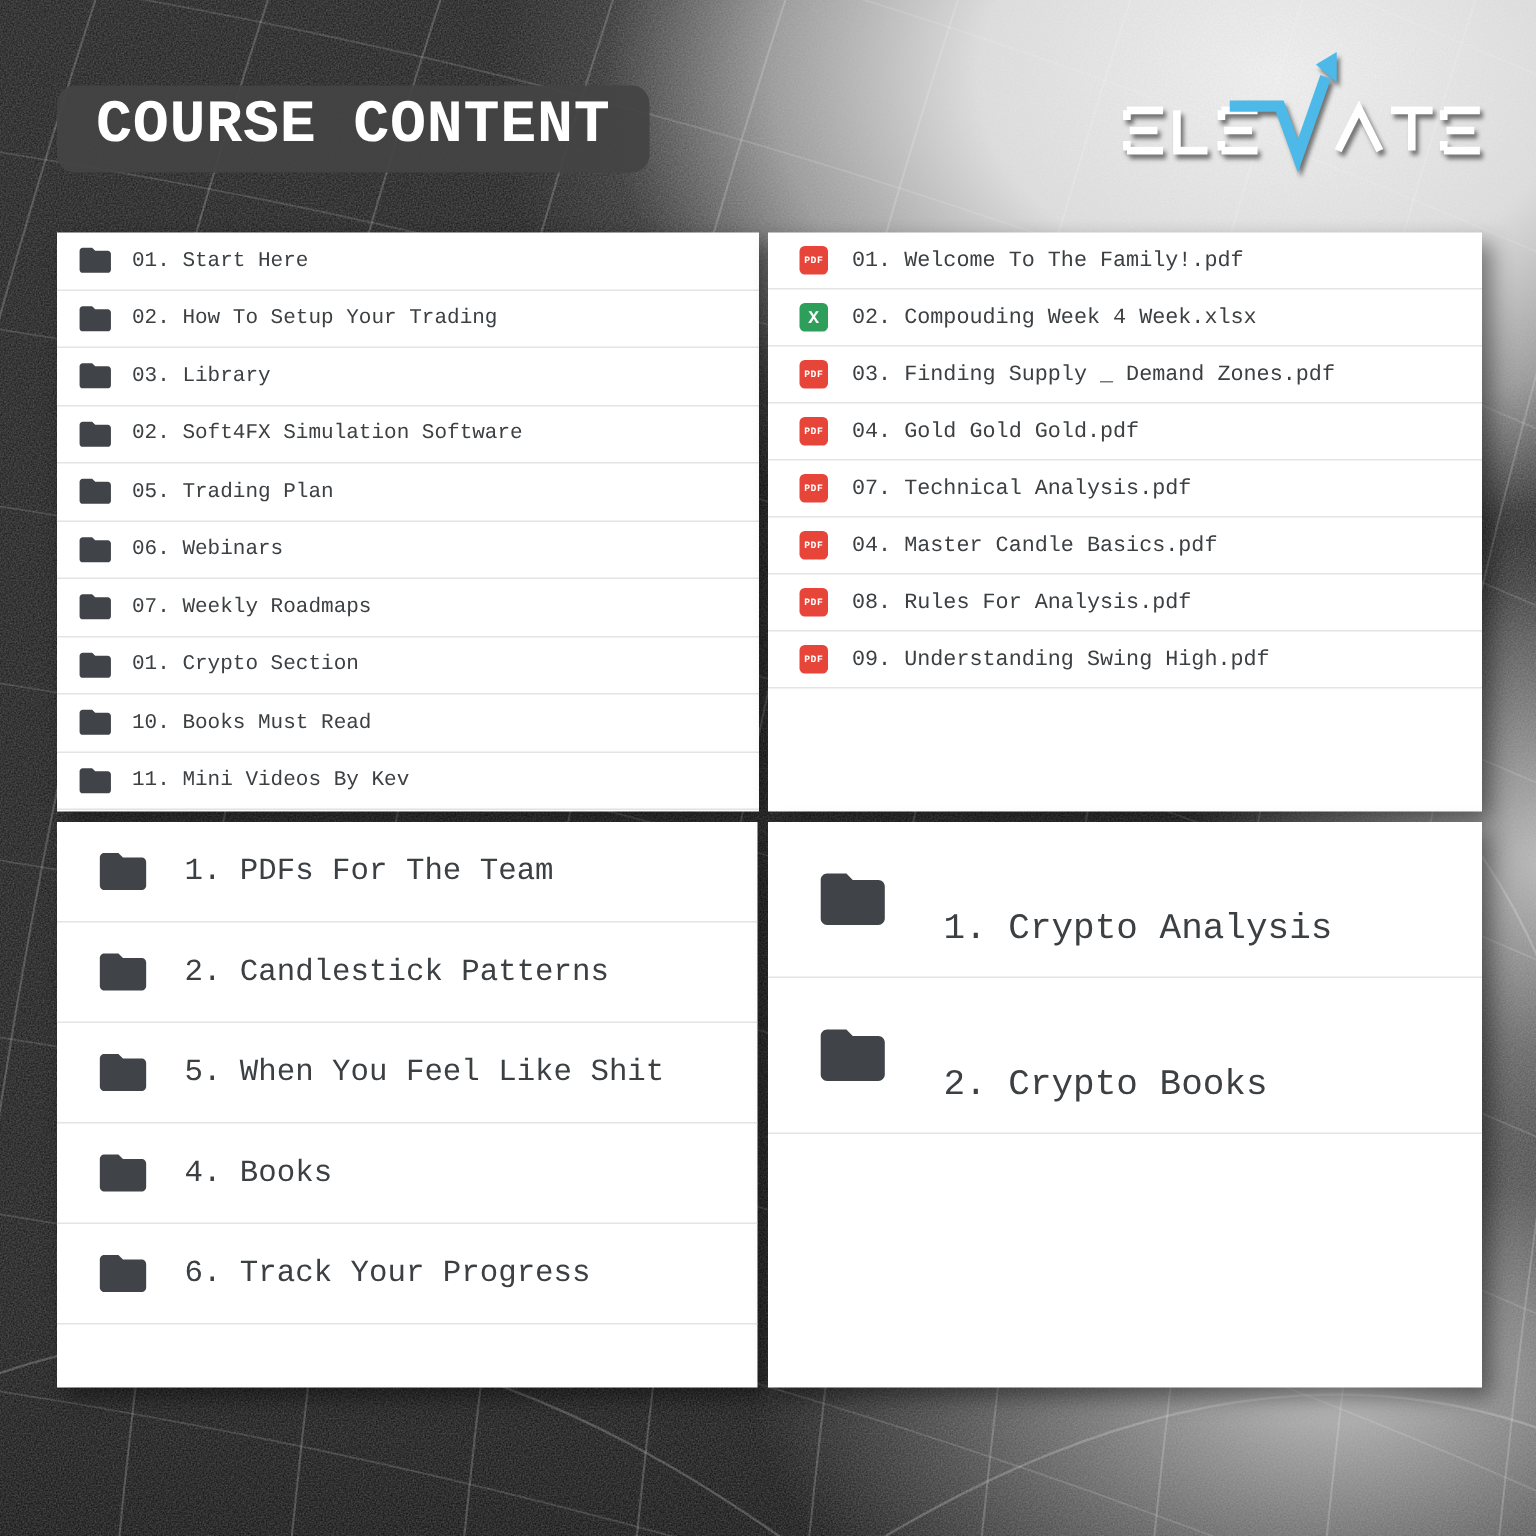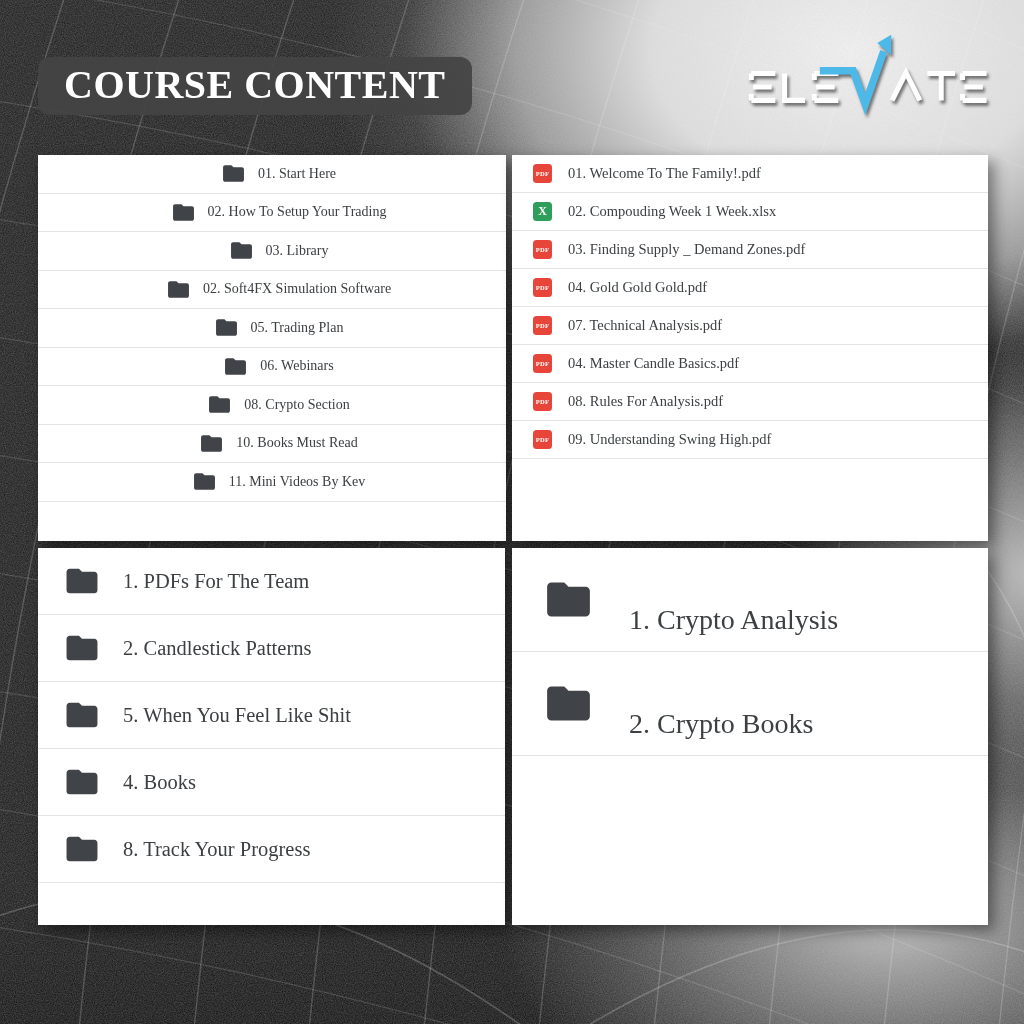--- a/index.html
+++ b/index.html
@@ -1,17 +1,17 @@
 <!DOCTYPE html>
 <html><head>
 <meta charset="utf-8">
 <style>
   html,body{margin:0;padding:0;background:#000;}
   .stage{position:relative;width:1024px;height:1024px;overflow:hidden;
-         background:#171717;font-family:Liberation Serif, serif;}
+         background:#171717;font-family:Liberation Mono, monospace;}
 
   
   .bg{position:absolute;inset:0;
       background:
         radial-gradient(620px 430px at 83% 5%, #f4f4f4 0%, #e0e0e0 32%, rgba(185,185,185,.78) 54%, rgba(95,95,95,.28) 72%, rgba(0,0,0,0) 84%),
         radial-gradient(320px 290px at 101% 56%, rgba(200,200,200,.92) 0%, rgba(140,140,140,.5) 52%, rgba(0,0,0,0) 76%),
         radial-gradient(500px 300px at 87% 90%, rgba(205,205,205,.9) 0%, rgba(128,128,128,.42) 55%, rgba(0,0,0,0) 78%),
         linear-gradient(180deg, rgba(0,0,0,0) 86%, rgba(0,0,0,.4) 100%),
         linear-gradient(#181818,#141414);}
   .bg svg{position:absolute;inset:0;}
@@ -32,28 +32,28 @@
       box-shadow:6px 6px 14px rgba(0,0,0,.45);}
   .p-tl{left:38px;top:155px;width:468px;height:386px;}
   .p-tr{left:512px;top:155px;width:476px;height:386px;}
   .p-bl{left:38px;top:548px;width:467px;height:377px;}
   .p-br{left:512px;top:548px;width:476px;height:377px;}
 
   .row{display:flex;align-items:center;box-sizing:border-box;
       border-bottom:1px solid #e2e4e5;}
   .lbl{color:#3c4043;white-space:nowrap;font-weight:500;}
 
-  .p-tl .row{height:38.5px;padding-left:14px;gap:13px;justify-content:center;}
+  .p-tl .row{height:38.5px;padding-left:14px;gap:13px;}
   .p-tl .lbl{font-size:14px;}
   .p-tr .row{height:38px;padding-left:21px;gap:16px;}
   .p-tr .lbl{font-size:14.5px;}
   .p-bl .row{height:67px;padding-left:27px;gap:24px;text-align:center;}
   .p-bl .lbl{font-size:20.5px;}
   .p-br .row{height:104px;padding-left:33px;gap:37px;}
-  .p-br .lbl{font-size:28px;margin-top:40px;}
+  .p-br .lbl{font-size:24px;margin-top:40px;}
 
   .fi{flex:0 0 auto;fill:#404347;}
   .p-tl .fi{width:23px;height:19px;}
   .p-bl .fi{width:34px;height:28px;}
   .p-br .fi{width:47px;height:39px;}
 
   .badge{display:flex;align-items:center;justify-content:center;flex:0 0 auto;
       width:19px;height:19px;border-radius:3.5px;color:#fff;font-weight:700;}
   .badge.pdf{background:#e8453a;font-size:6.5px;letter-spacing:.3px;}
   .badge.xlsx{background:#2e9e5b;font-size:12px;}
@@ -131,21 +131,27 @@
     <div class="row">
         <svg class="fi" viewBox="1 3 22 18">
           <path d="M10 4H4c-1.1 0-2 .9-2 2v12c0 1.1.9 2 2 2h16c1.1 0 2-.9 2-2V8c0-1.1-.9-2-2-2h-8l-2-2z"></path>
         </svg>
         <span class="lbl">06. Webinars</span>
       </div>
     <div class="row">
         <svg class="fi" viewBox="1 3 22 18">
           <path d="M10 4H4c-1.1 0-2 .9-2 2v12c0 1.1.9 2 2 2h16c1.1 0 2-.9 2-2V8c0-1.1-.9-2-2-2h-8l-2-2z"></path>
         </svg>
-        <span class="lbl">08. Crypto Section</span>
+        <span class="lbl">07. Weekly Roadmaps</span>
+      </div>
+    <div class="row">
+        <svg class="fi" viewBox="1 3 22 18">
+          <path d="M10 4H4c-1.1 0-2 .9-2 2v12c0 1.1.9 2 2 2h16c1.1 0 2-.9 2-2V8c0-1.1-.9-2-2-2h-8l-2-2z"></path>
+        </svg>
+        <span class="lbl">01. Crypto Section</span>
       </div>
     <div class="row">
         <svg class="fi" viewBox="1 3 22 18">
           <path d="M10 4H4c-1.1 0-2 .9-2 2v12c0 1.1.9 2 2 2h16c1.1 0 2-.9 2-2V8c0-1.1-.9-2-2-2h-8l-2-2z"></path>
         </svg>
         <span class="lbl">10. Books Must Read</span>
       </div>
     <div class="row">
         <svg class="fi" viewBox="1 3 22 18">
           <path d="M10 4H4c-1.1 0-2 .9-2 2v12c0 1.1.9 2 2 2h16c1.1 0 2-.9 2-2V8c0-1.1-.9-2-2-2h-8l-2-2z"></path>
@@ -154,21 +160,21 @@
       </div>
   </div>
 
   <div class="panel p-tr">
     <div class="row">
         <span class="badge pdf">PDF</span>
         <span class="lbl">01. Welcome To The Family!.pdf</span>
       </div>
     <div class="row">
         <span class="badge xlsx">X</span>
-        <span class="lbl">02. Compouding Week 1 Week.xlsx</span>
+        <span class="lbl">02. Compouding Week 4 Week.xlsx</span>
       </div>
     <div class="row">
         <span class="badge pdf">PDF</span>
         <span class="lbl">03. Finding Supply _ Demand Zones.pdf</span>
       </div>
     <div class="row">
         <span class="badge pdf">PDF</span>
         <span class="lbl">04. Gold Gold Gold.pdf</span>
       </div>
     <div class="row">
@@ -211,21 +217,21 @@
     <div class="row">
         <svg class="fi" viewBox="1 3 22 18">
           <path d="M10 4H4c-1.1 0-2 .9-2 2v12c0 1.1.9 2 2 2h16c1.1 0 2-.9 2-2V8c0-1.1-.9-2-2-2h-8l-2-2z"></path>
         </svg>
         <span class="lbl">4. Books</span>
       </div>
     <div class="row">
         <svg class="fi" viewBox="1 3 22 18">
           <path d="M10 4H4c-1.1 0-2 .9-2 2v12c0 1.1.9 2 2 2h16c1.1 0 2-.9 2-2V8c0-1.1-.9-2-2-2h-8l-2-2z"></path>
         </svg>
-        <span class="lbl">8. Track Your Progress</span>
+        <span class="lbl">6. Track Your Progress</span>
       </div>
   </div>
 
   <div class="panel p-br">
     <div class="row">
         <svg class="fi" viewBox="1 3 22 18">
           <path d="M10 4H4c-1.1 0-2 .9-2 2v12c0 1.1.9 2 2 2h16c1.1 0 2-.9 2-2V8c0-1.1-.9-2-2-2h-8l-2-2z"></path>
         </svg>
         <span class="lbl">1. Crypto Analysis</span>
       </div>

